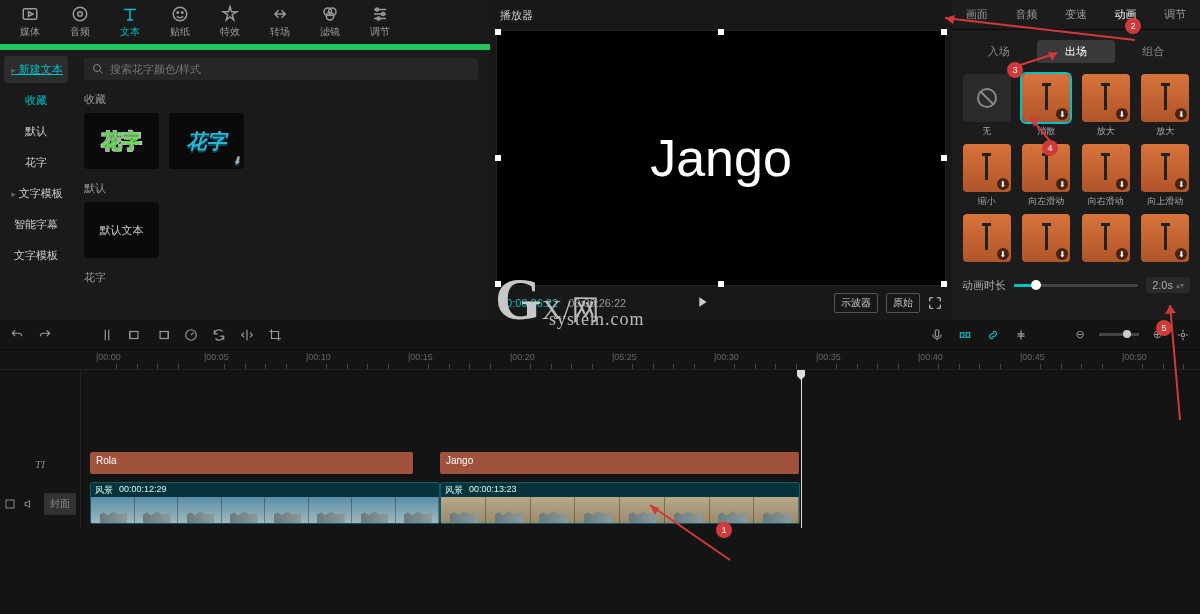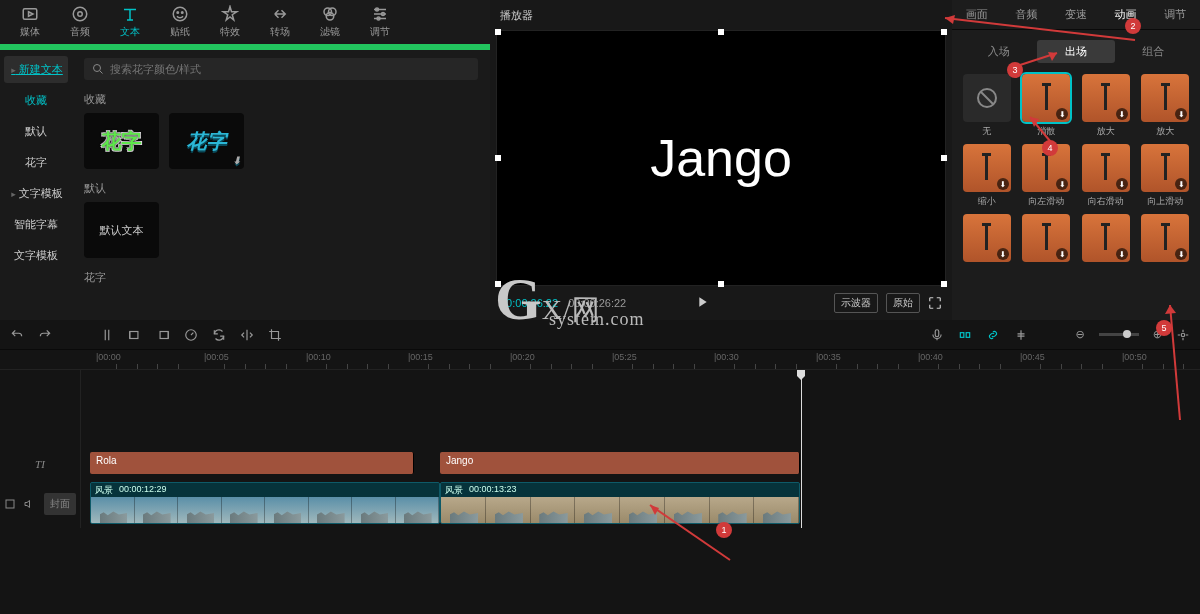--- a/index.html
+++ b/index.html
@@ -337,20 +337,31 @@
           <div class="anim-label"></div>
         </div>
         <div class="anim-cell">
           <div class="anim-thumb">
             <div class="tower"></div>
             <div class="dl">⬇</div>
           </div>
           <div class="anim-label"></div>
         </div>
       </div>
+    <div class="duration-row">
+      <span>动画时长</span>
+      <div class="slider">
+          <div class="fill"></div>
+          <div class="knob"></div>
+        </div>
+      <div class="dur-val">
+          <span>2.0s</span>
+          <span style="color:#666;font-size:8px">▴▾</span>
+        </div>
+    </div>
   </div>
 </div>
 
 <div class="timeline-area">
   <div class="timeline-toolbar">
     <div class="tl-icon">
         <svg viewBox="0 0 24 24" fill="none" stroke="currentColor" stroke-width="2">
           <path d="M9 14l-5-5 5-5M4 9h11a5 5 0 015 5v0"></path>
         </svg>
       </div>

